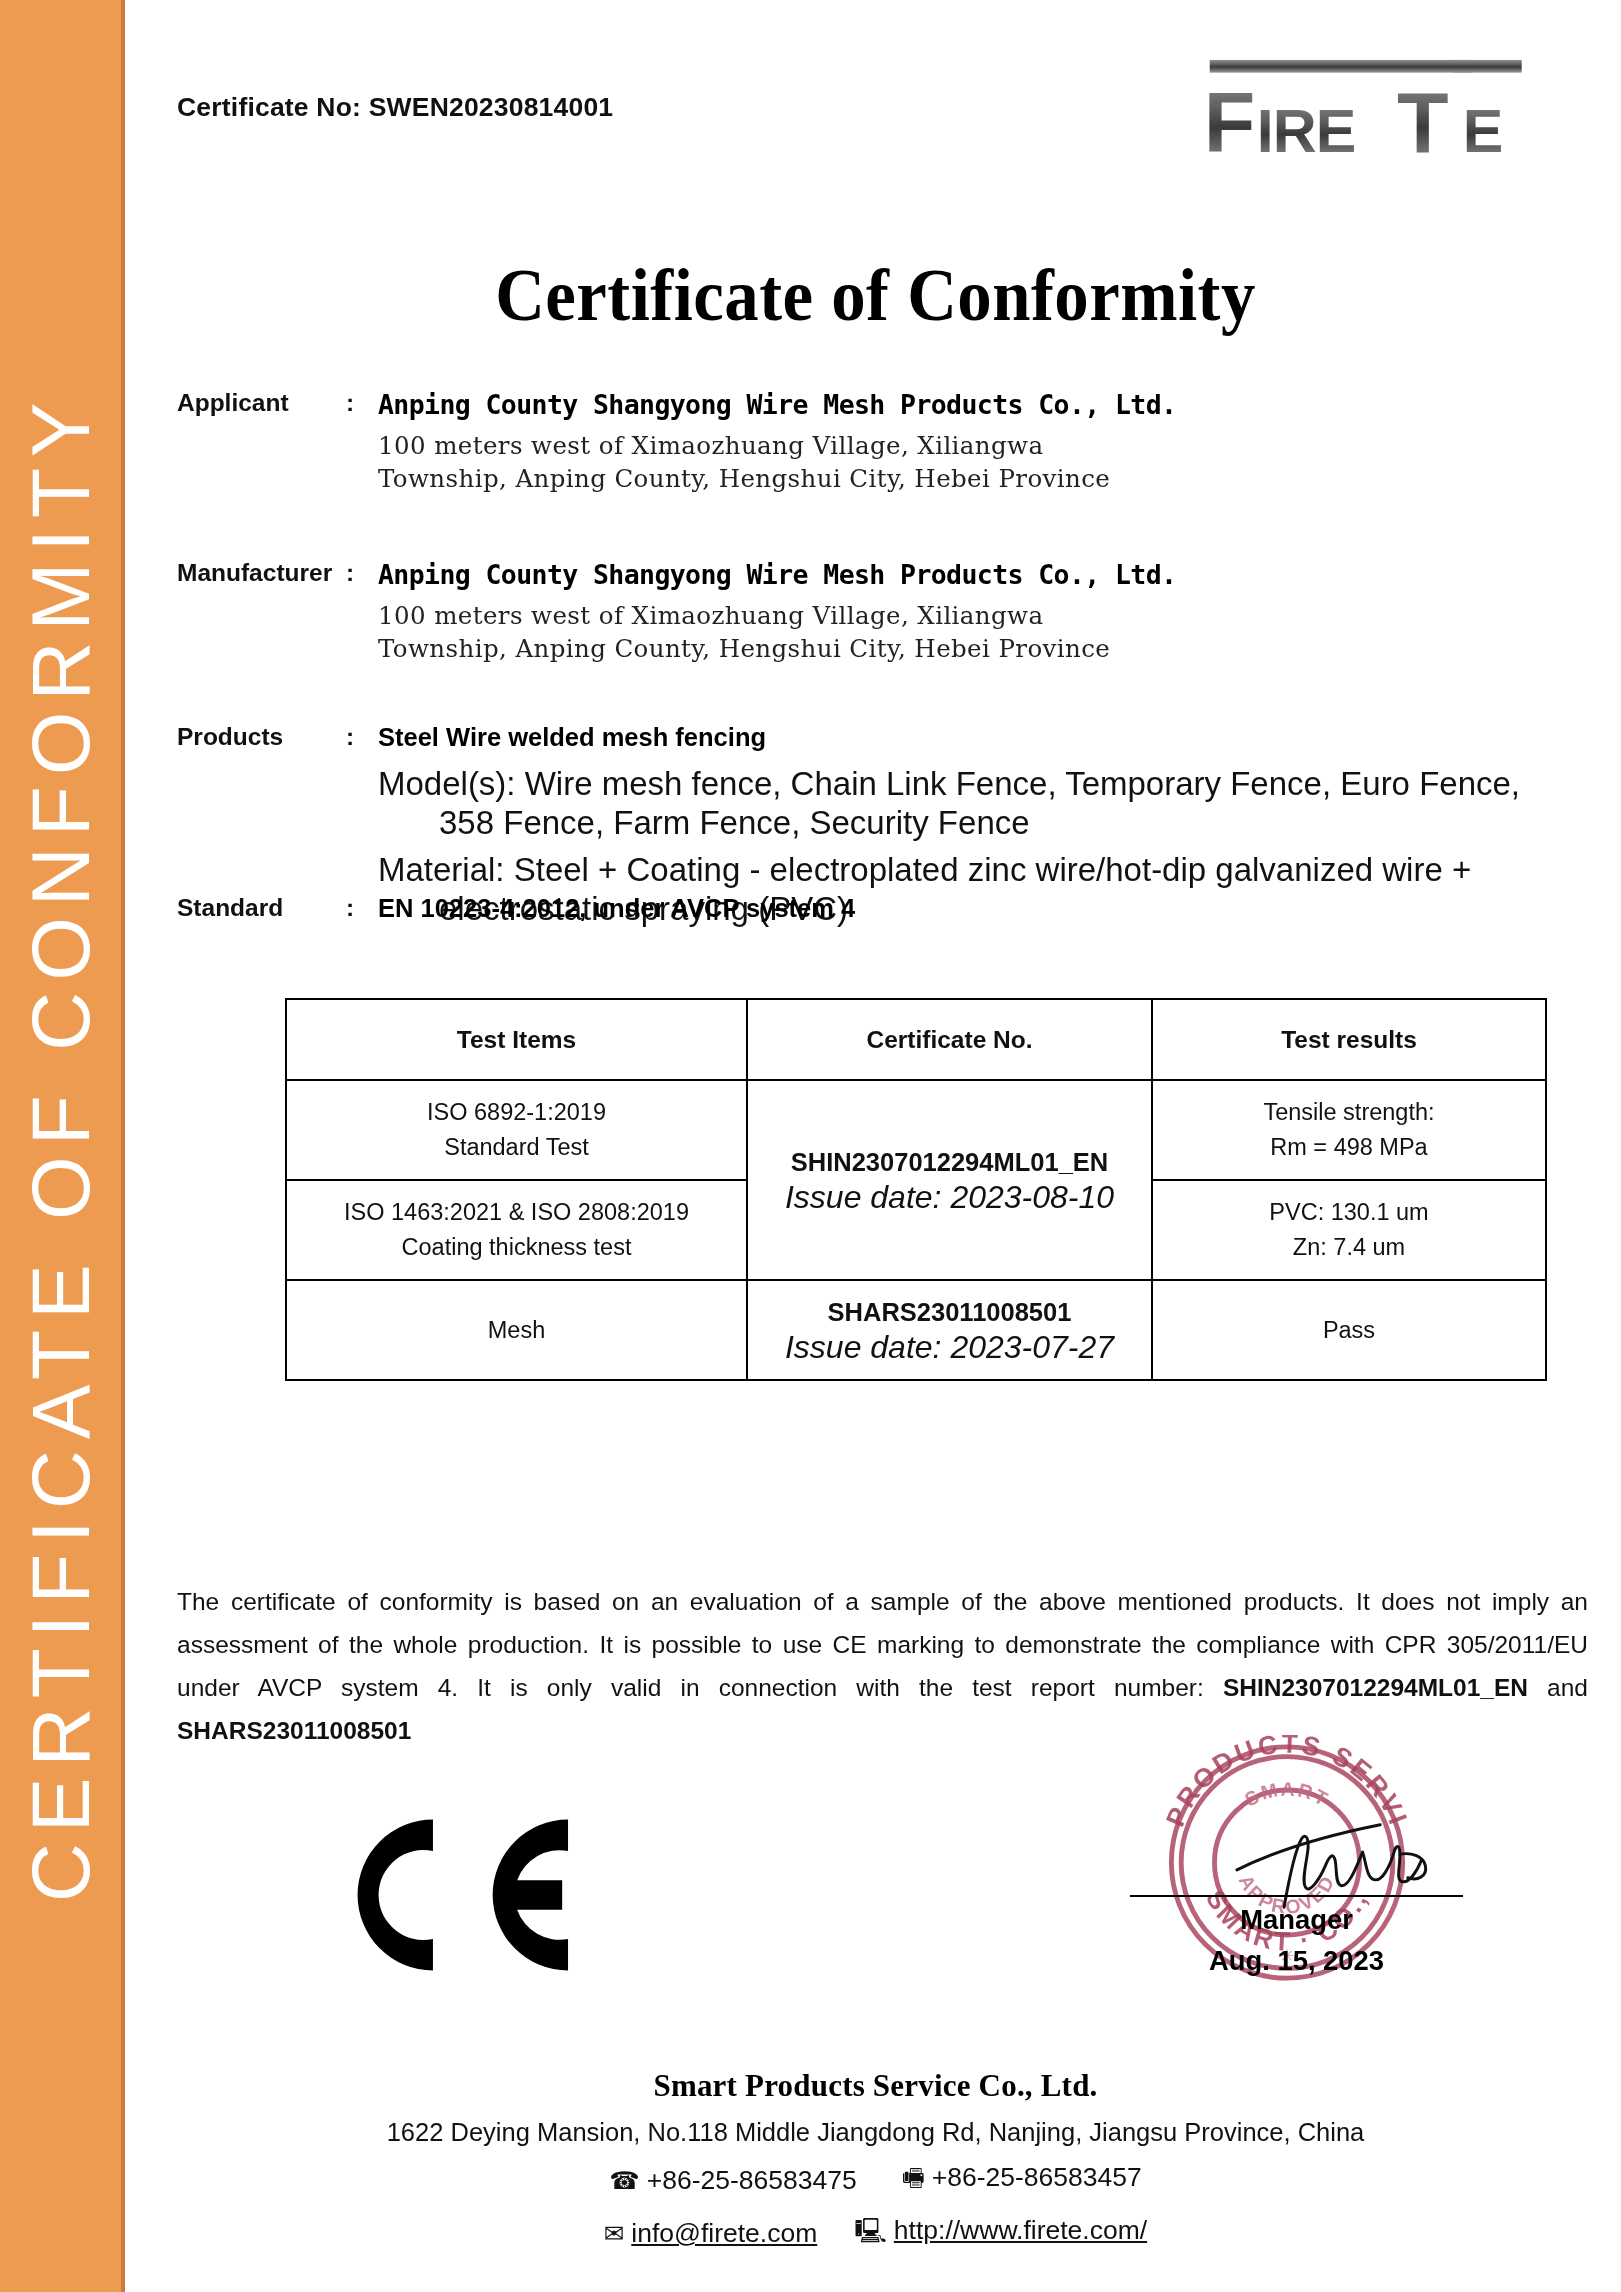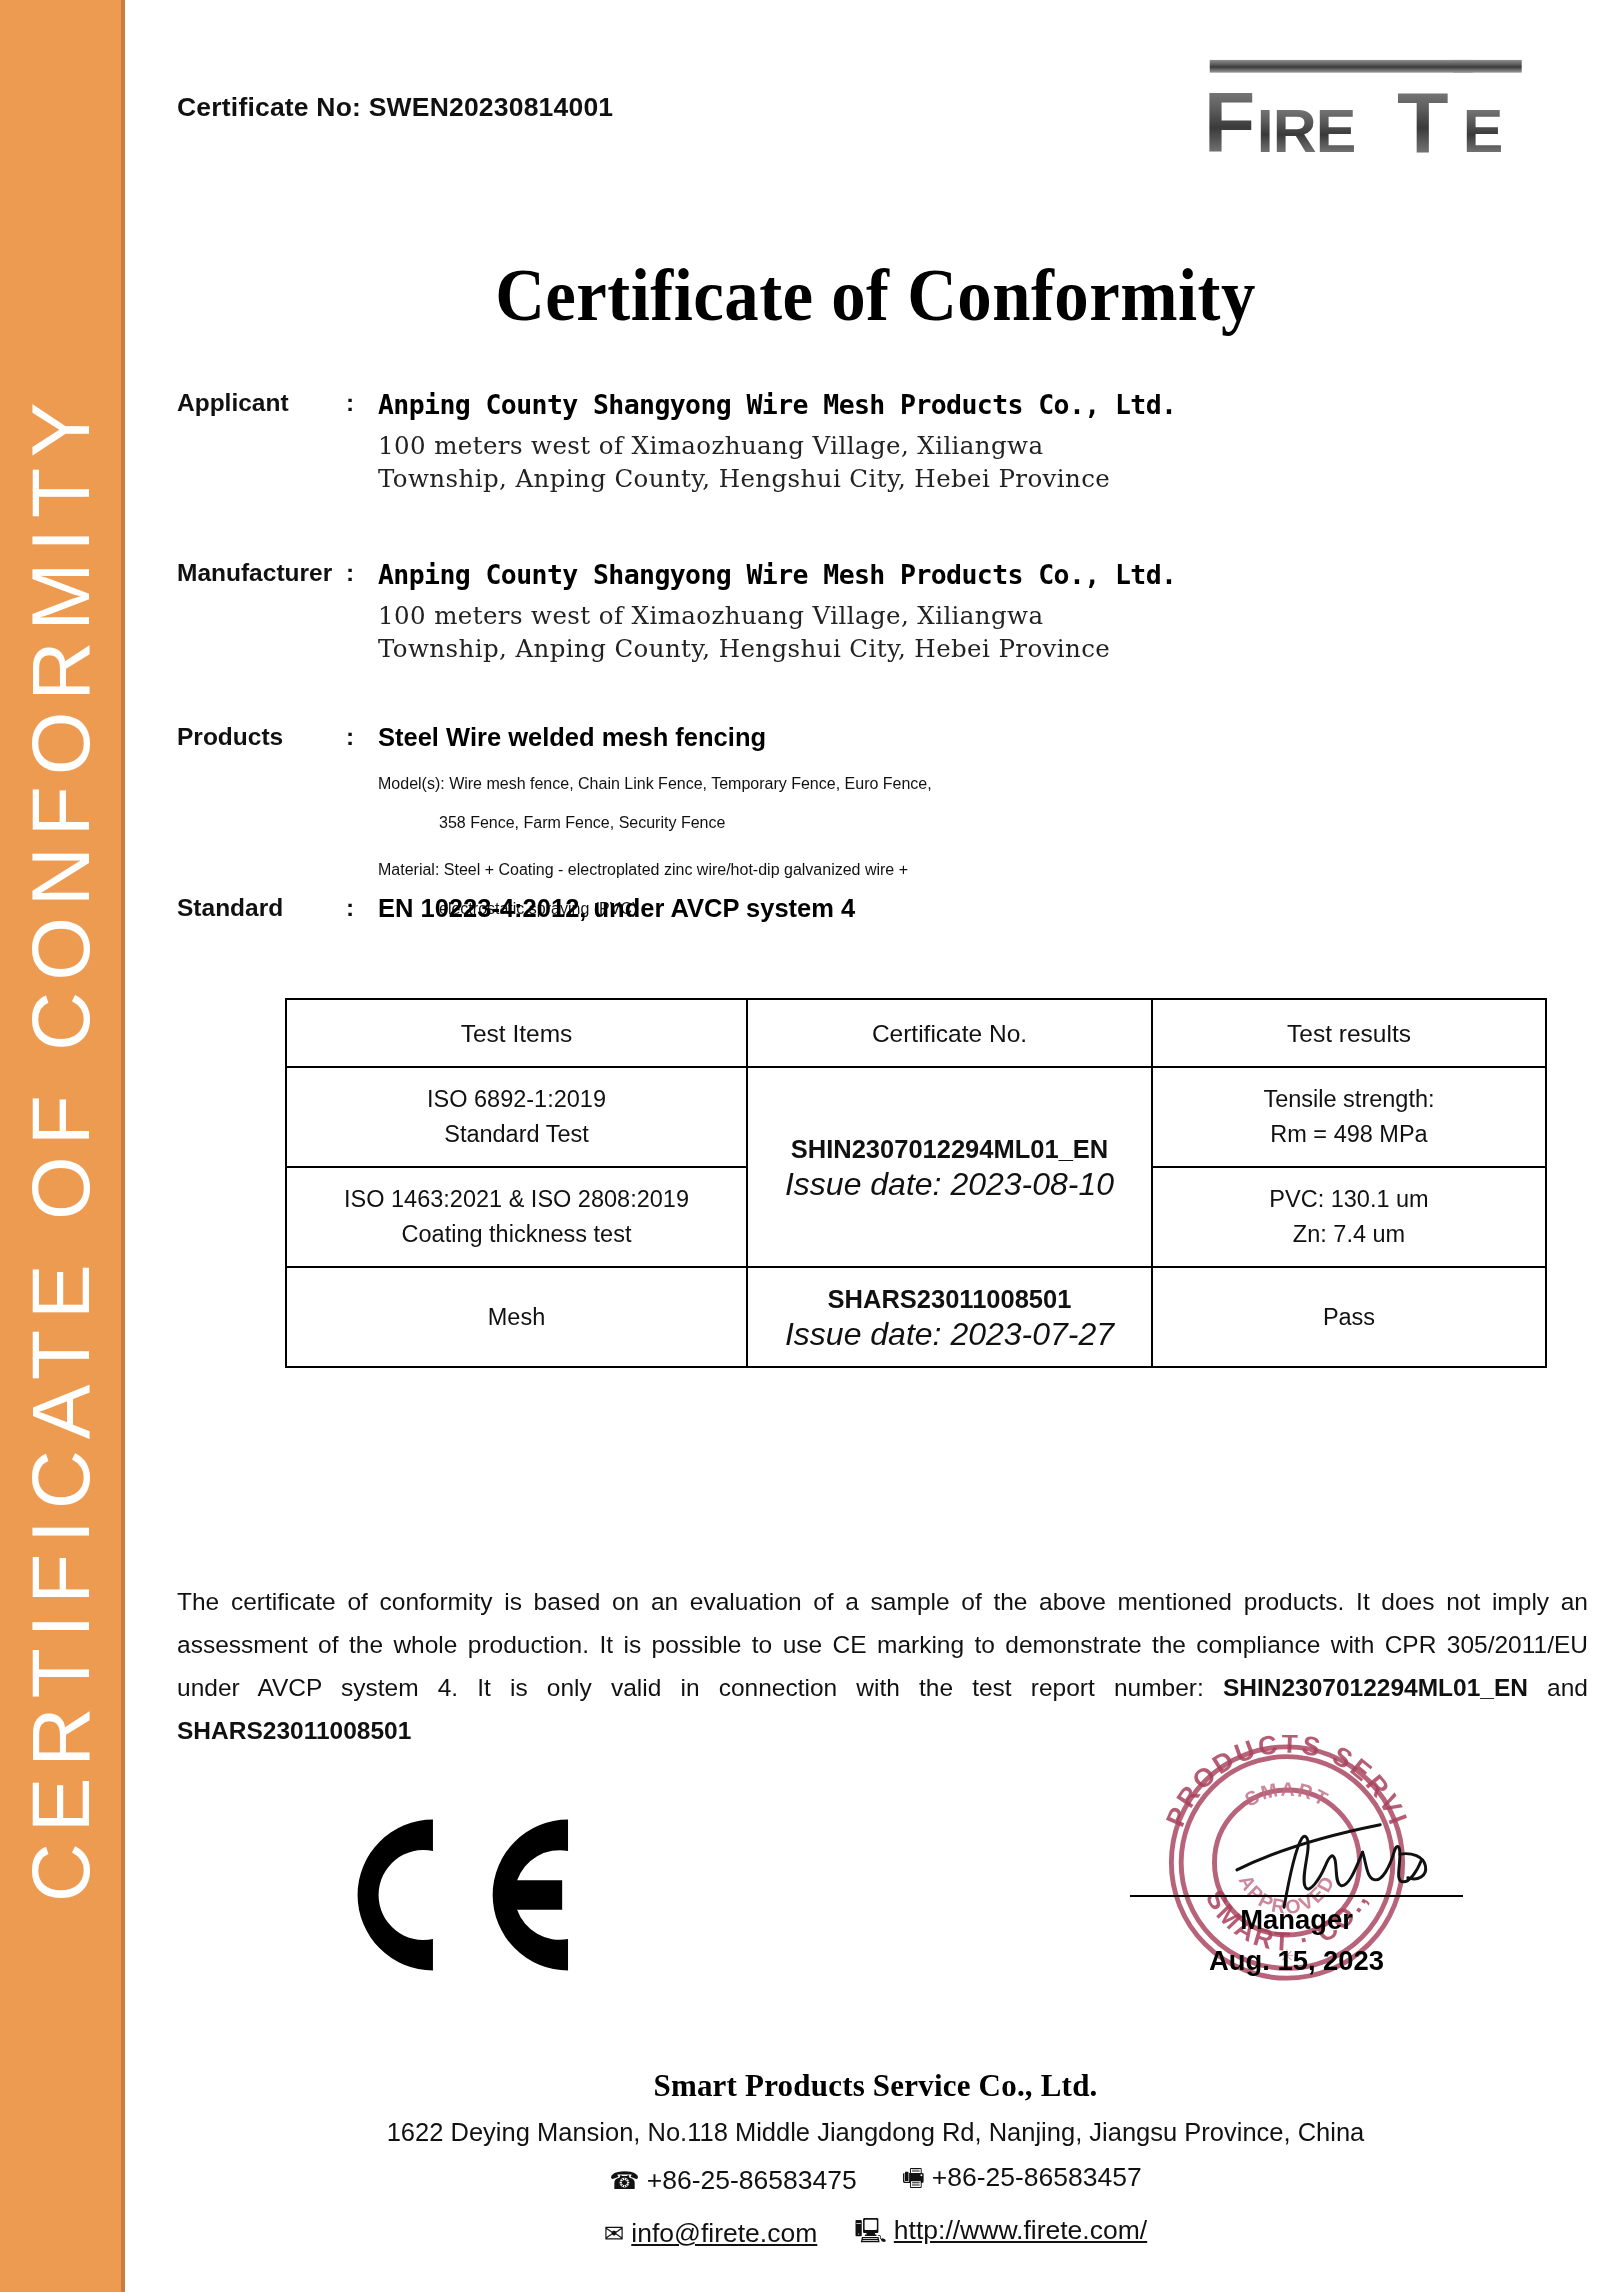--- a/index.html
+++ b/index.html
@@ -81,21 +81,21 @@
   .company-addr {
     font-family: "DejaVu Serif", serif;
     font-size: 24.5px; color: #222;
     line-height: 33px;
     margin-top: 8.8px;
     letter-spacing: 0.4px;
   }
 
   .product-title { font-size: 25.5px; font-weight: bold; color: #000; }
   .product-line {
-    font-size: 16px; color: #111; line-height: 39px;
+    font-size: 33px; color: #111; line-height: 39px;
     text-align: justify;
   }
   .product-line.indent { padding-left: 61px; }
   .standard-value { font-size: 25.5px; font-weight: bold; color: #000; }
 
   
   .tbl {
     position: absolute; left: 155px; top: 998px;
     width: 1259px;
     border-collapse: collapse;
@@ -103,21 +103,21 @@
   }
   .tbl th, .tbl td {
     border: 2px solid #000;
     text-align: center;
     vertical-align: middle;
     font-size: 23.5px;
     color: #111;
     padding: 9.8px 5.9px;
     line-height: 35px;
   }
-  .tbl th { font-weight: normal; font-size: 24.5px; height: 68px; }
+  .tbl th { font-weight: bold; font-size: 24.5px; height: 81px; }
   .tbl .c1 { width: 461px; }
   .tbl .c2 { width: 405px; }
   .tbl .c3 { width: 394px; }
   .tbl .certno { font-weight: bold; font-size: 25.5px; }
   .tbl .issue { font-weight: normal; font-size: 32px; font-style: italic; }
   .row-tall td { height: 100px; }
 
   
   .declaration {
     position: absolute; left: 47px; top: 1580px;

